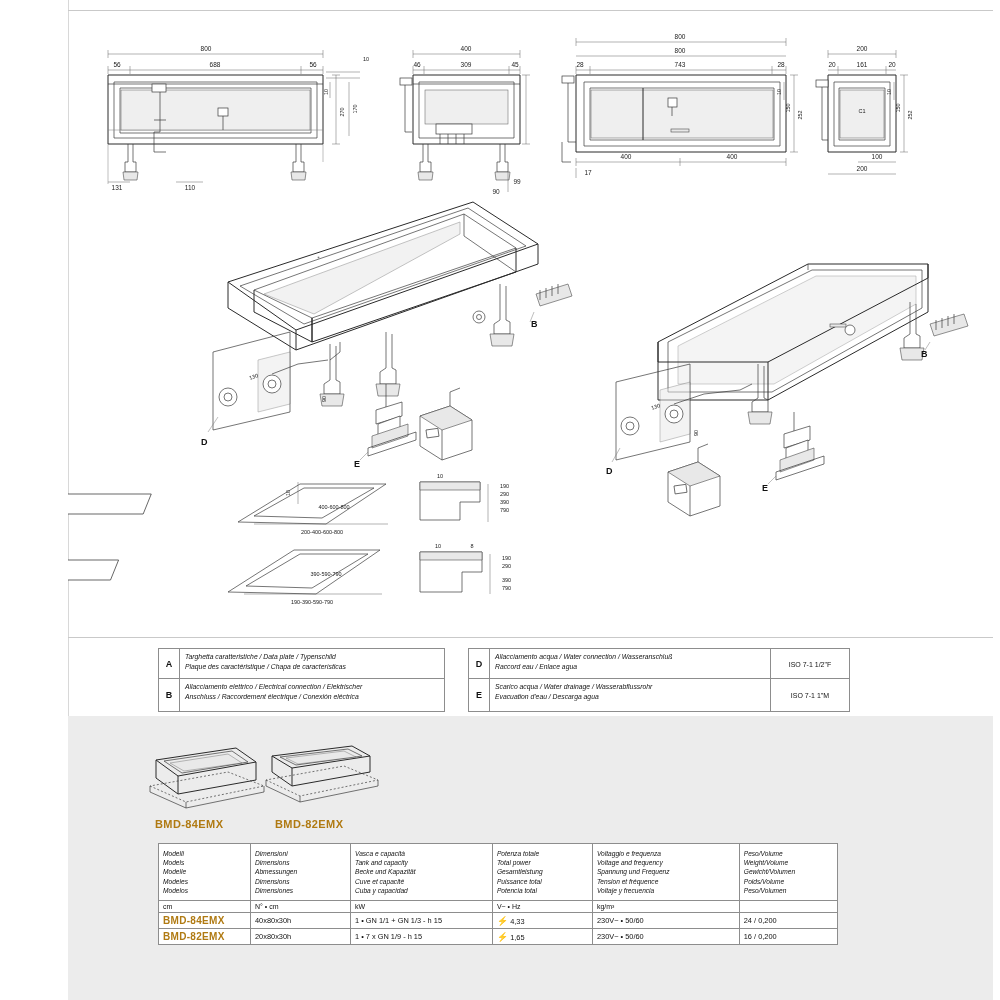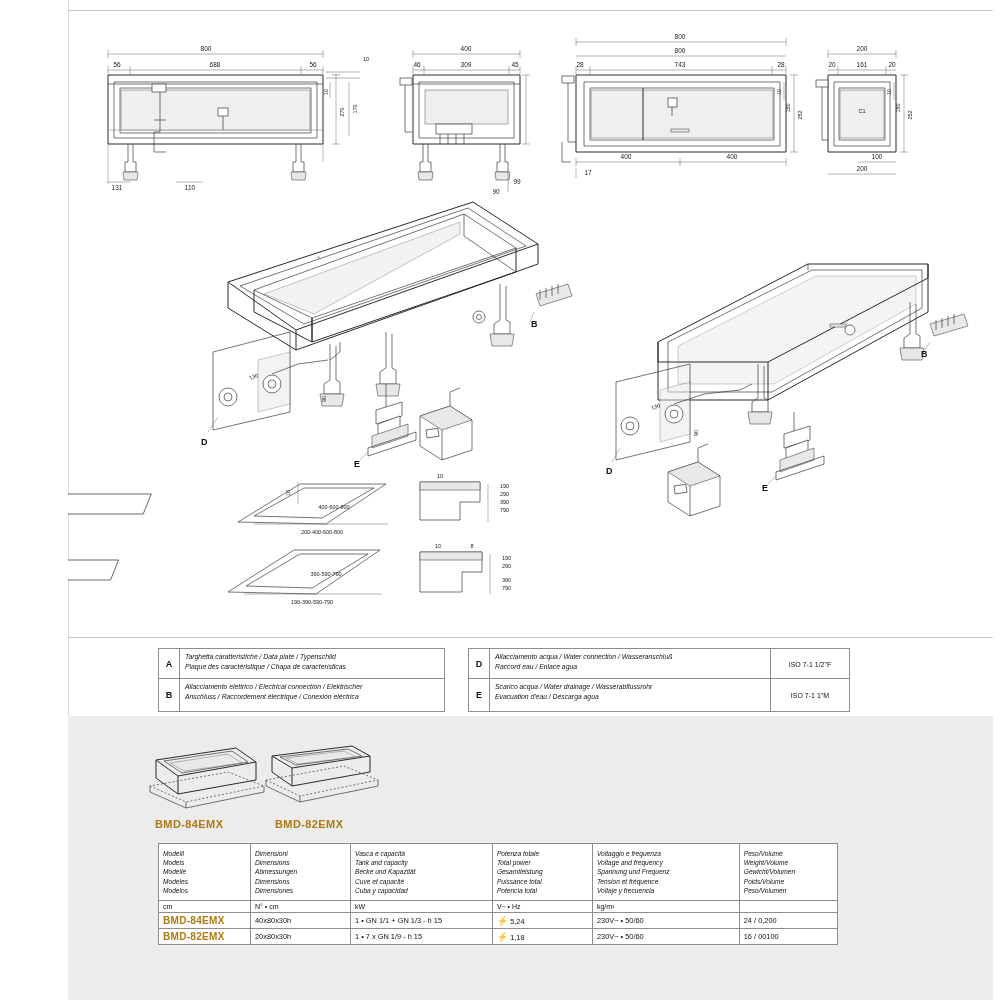--- a/index.html
+++ b/index.html
@@ -511,32 +511,32 @@
       <td class="unit">V~ • Hz</td>
       <td class="unit">kg/m³</td>
       <td class="unit"></td>
     </tr>
     <tr>
       <td class="mdl">BMD-84EMX</td>
       <td class="val">40x80x30h</td>
       <td class="val">1 • GN 1/1 + GN 1/3 - h 15</td>
       <td class="val">
         <span class="bolt">⚡</span>
-        <span>5,24</span>
+        <span>4,33</span>
       </td>
       <td class="val">230V~ • 50/60</td>
       <td class="val">24 / 0,200</td>
     </tr>
     <tr>
       <td class="mdl">BMD-82EMX</td>
       <td class="val">20x80x30h</td>
       <td class="val">1 • 7 x GN 1/9 - h 15</td>
       <td class="val">
         <span class="bolt">⚡</span>
-        <span>1,18</span>
+        <span>1,65</span>
       </td>
       <td class="val">230V~ • 50/60</td>
-      <td class="val">16 / 00100</td>
+      <td class="val">16 / 0,200</td>
     </tr>
   </tbody>
     </table>
 
 </div>
 
 </body></html>

